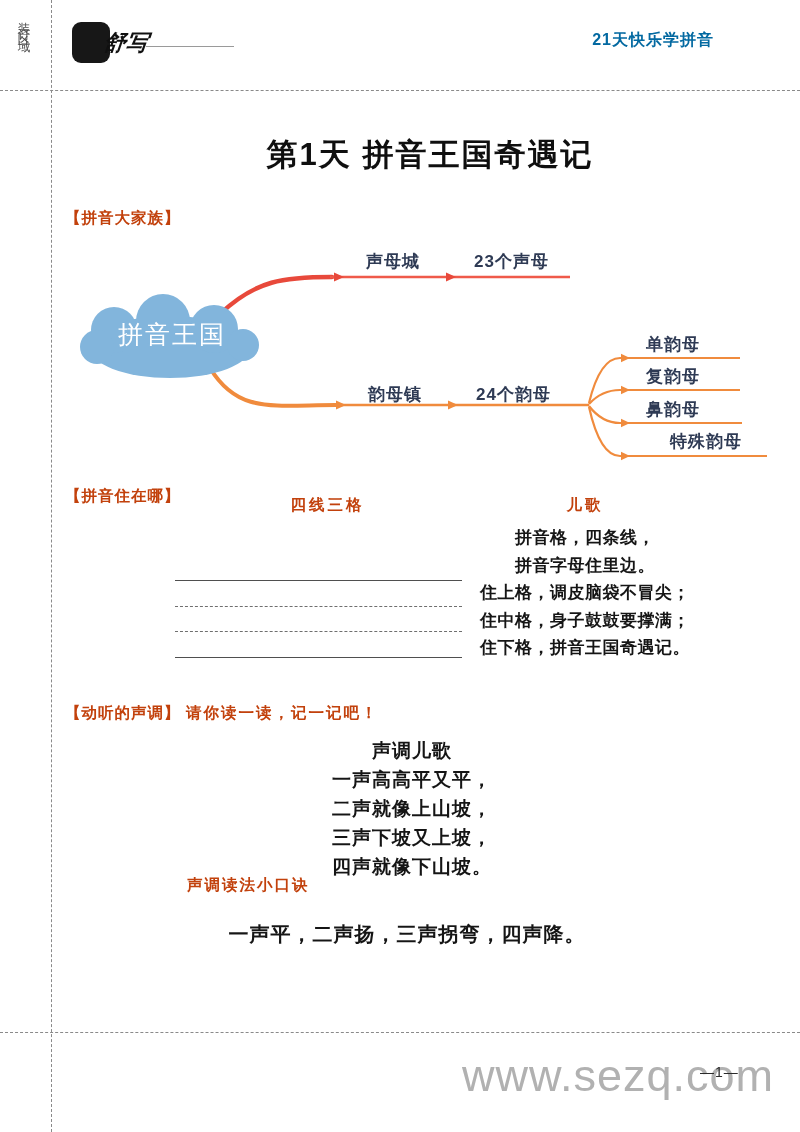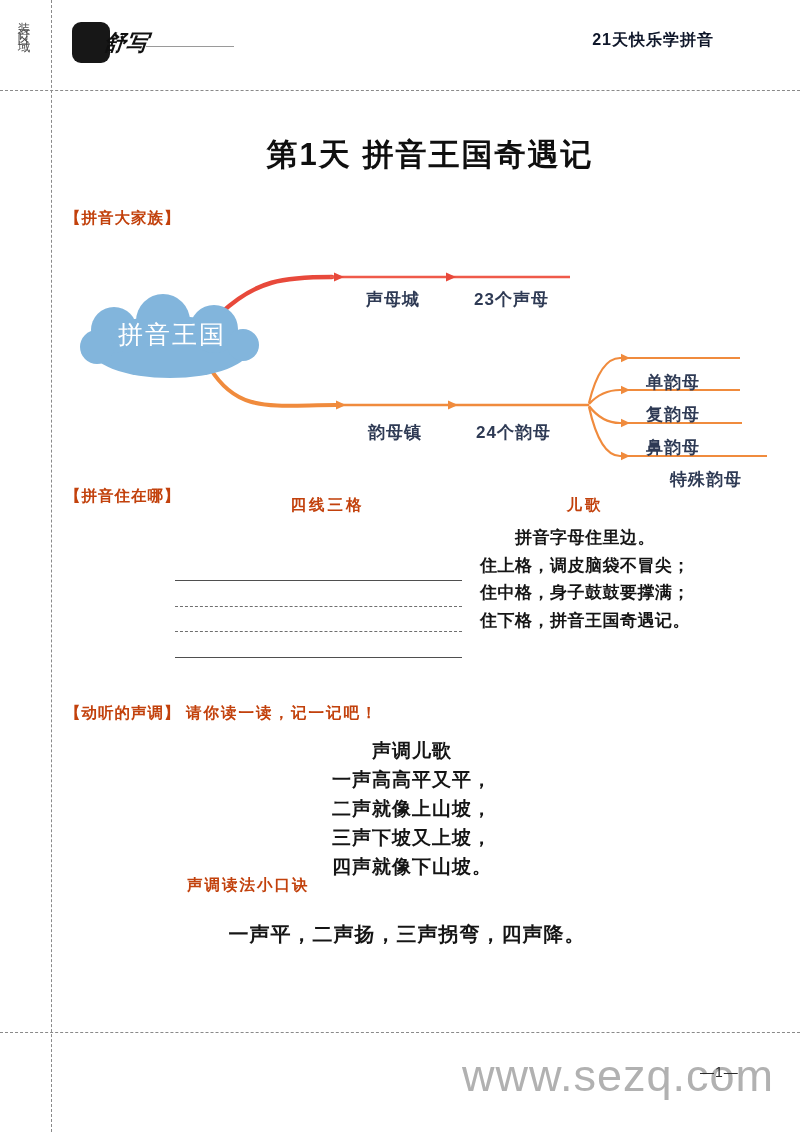--- a/index.html
+++ b/index.html
@@ -16,31 +16,31 @@
     position:absolute;left:15px;top:12px;writing-mode:vertical-rl;text-orientation:upright;
     font-size:12.5px;letter-spacing:6px;color:#4a4a4a;font-family:"Liberation Sans",sans-serif;
   }
   
   .logo-box{position:absolute;left:72px;top:22px;width:38px;height:41px;background:#171717;border-radius:9px;}
   .logo-script{
     position:absolute;left:104px;top:28px;font-size:22px;color:#101010;
     font-family:"DejaVu Serif",serif;font-style:italic;font-weight:600;transform:skewX(-6deg);
   }
   .logo-line{position:absolute;left:146px;top:46px;width:88px;height:1px;background:#9a9a9a;}
-  .header-right{position:absolute;right:86px;top:30px;font-size:16px;font-weight:700;color:#0f172a;letter-spacing:1px;}
+  .header-right{position:absolute;right:86px;top:30px;font-size:16px;font-weight:700;color:#0369a1;letter-spacing:1px;}
   
   .doc-title{
     position:absolute;left:60px;top:134px;width:740px;text-align:center;
     font-size:31px;font-weight:700;color:#0f0f0f;letter-spacing:2px;
   }
   
   .kai{font-family:Liberation Sans, sans-serif;font-weight:600;color:#c2410c;}
   .sec-head{position:absolute;font-size:15.5px;letter-spacing:1px;}
   
-  .mm-label{position:absolute;font-size:17px;font-weight:600;color:#2e3a54;letter-spacing:1px;white-space:nowrap;margin-top:38px;}
+  .mm-label{position:absolute;font-size:17px;font-weight:600;color:#2e3a54;letter-spacing:1px;white-space:nowrap;}
   .cloud-label{
     position:absolute;left:92px;top:318px;width:160px;text-align:center;
     font-size:25px;color:#ffffff;font-weight:500;letter-spacing:2px;
   }
   
   .grid-line{position:absolute;left:175px;width:287px;height:0;}
   .grid-solid{border-top:1.6px solid #4f4f4f;}
   .grid-dash{border-top:1.4px dashed #6f6f6f;}
   
   .song{position:absolute;text-align:center;font-weight:700;color:#151515;}
@@ -120,20 +120,21 @@
   <div class="sec-head kai" style="left:460px;top:495px;width:250px;text-align:center;letter-spacing:3px;">儿歌</div>
 
   <div>
     <div class="grid-line grid-solid" style="top:580px;"></div>
     <div class="grid-line grid-dash" style="top:606px;"></div>
     <div class="grid-line grid-dash" style="top:631px;"></div>
     <div class="grid-line grid-solid" style="top:657px;"></div>
   </div>
 
   <div class="song song-where">
+    <div>拼音格，四条线，</div>
     <div>拼音字母住里边。</div>
     <div>住上格，调皮脑袋不冒尖；</div>
     <div>住中格，身子鼓鼓要撑满；</div>
     <div>住下格，拼音王国奇遇记。</div>
   </div>
 
   <div class="sec-head kai" style="left:65px;top:703px;">【动听的声调】</div>
   <div class="sec-head kai" style="left:186px;top:703px;letter-spacing:2px;">请你读一读，记一记吧！</div>
 
   <div class="song song-tone">

